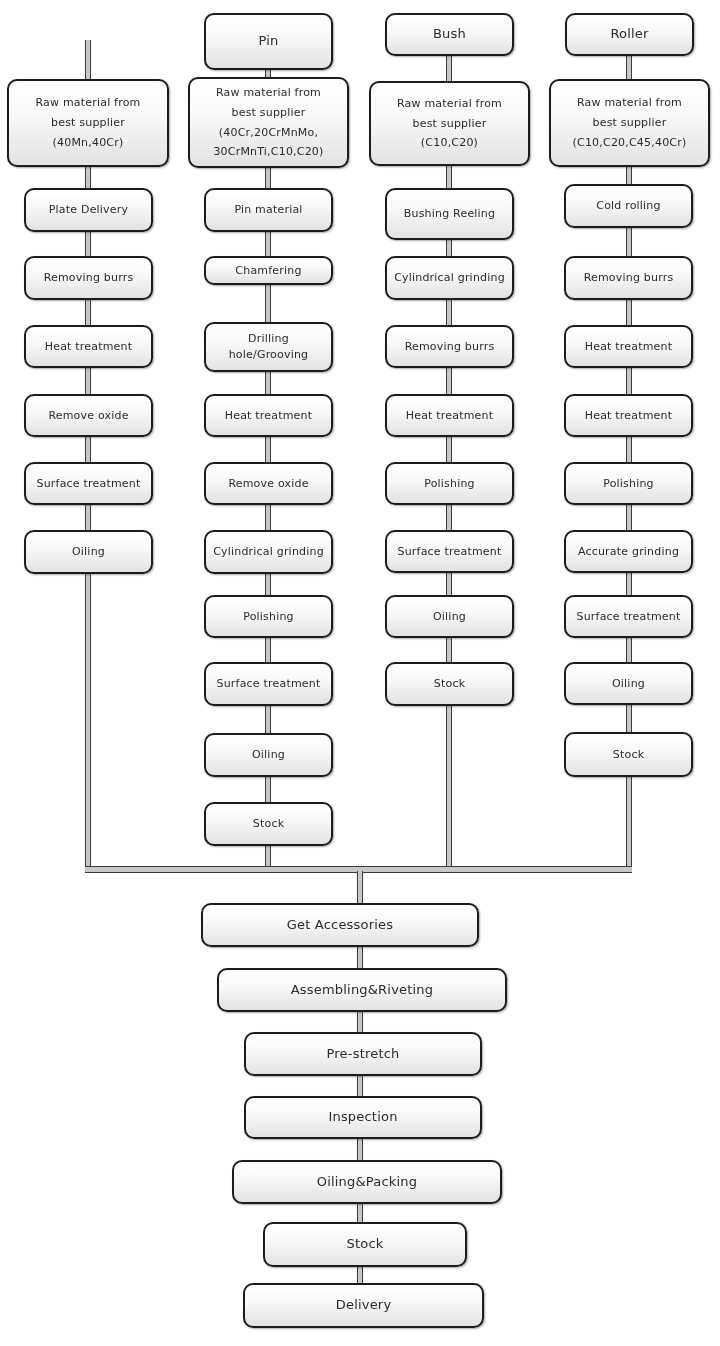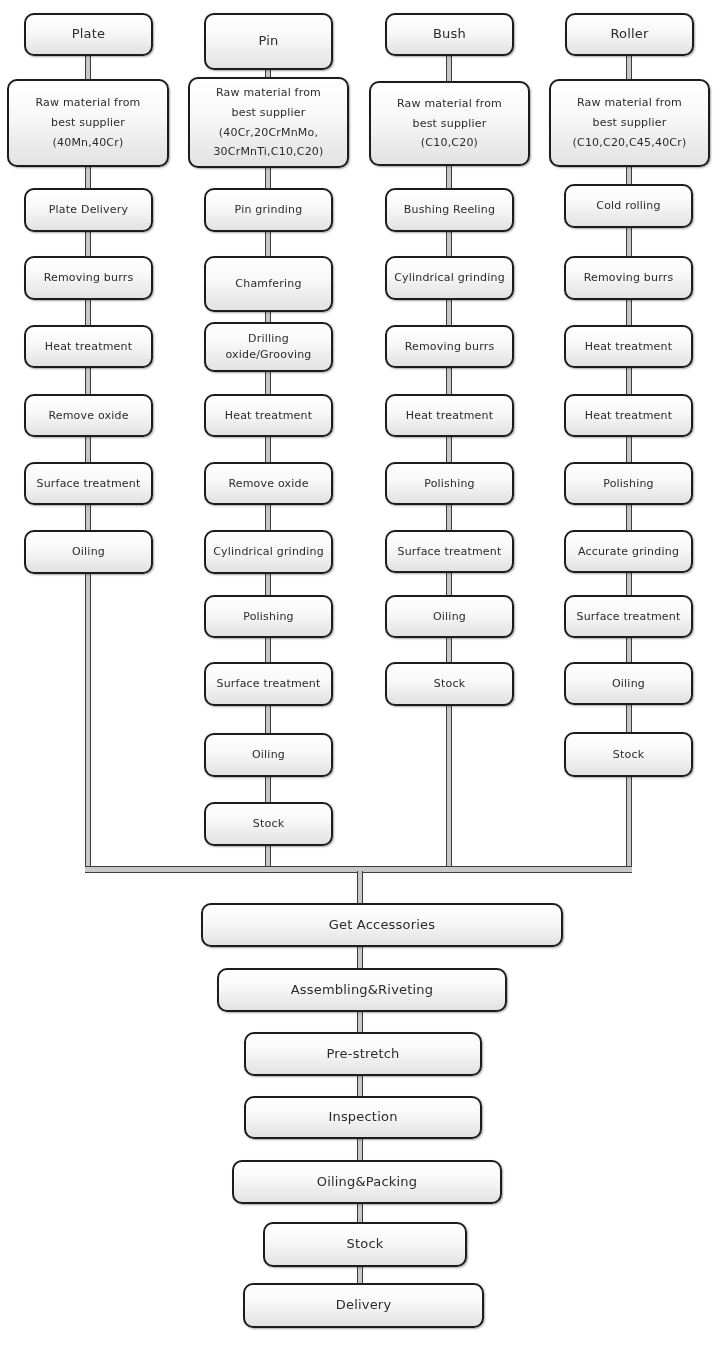--- a/index.html
+++ b/index.html
@@ -39,53 +39,52 @@
 
 <div id="stage">
 
   <div class="vline" style="left:85px;top:40px;height:828px;"></div>
   <div class="vline" style="left:265px;top:40px;height:828px;"></div>
   <div class="vline" style="left:446px;top:40px;height:828px;"></div>
   <div class="vline" style="left:626px;top:40px;height:828px;"></div>
   <div class="hline" style="left:85px;top:866px;width:547px;"></div>
   <div class="vline" style="left:357px;top:871px;height:440px;"></div>
 
-  <div class="box hdr" style="left:24px;top:13px;width:129px;height:43px;">Plate</div>
   <div class="box raw" style="left:7px;top:79px;width:162px;height:88px;">Raw material from
 best supplier
 (40Mn,40Cr)</div>
   <div class="box" style="left:24px;top:188px;width:129px;height:44px;">Plate Delivery</div>
   <div class="box" style="left:24px;top:256px;width:129px;height:44px;">Removing burrs</div>
   <div class="box" style="left:24px;top:325px;width:129px;height:43px;">Heat treatment</div>
   <div class="box" style="left:24px;top:394px;width:129px;height:43px;">Remove oxide</div>
   <div class="box" style="left:24px;top:462px;width:129px;height:43px;">Surface treatment</div>
   <div class="box" style="left:24px;top:530px;width:129px;height:44px;">Oiling</div>
 
   <div class="box hdr" style="left:204px;top:13px;width:129px;height:57px;">Pin</div>
   <div class="box raw" style="left:188px;top:77px;width:161px;height:91px;">Raw material from
 best supplier
 (40Cr,20CrMnMo,
 30CrMnTi,C10,C20)</div>
-  <div class="box" style="left:204px;top:188px;width:129px;height:44px;">Pin grinding</div>
-  <div class="box" style="left:204px;top:256px;width:129px;height:56px;">Chamfering</div>
+  <div class="box" style="left:204px;top:188px;width:129px;height:44px;">Pin material</div>
+  <div class="box" style="left:204px;top:256px;width:129px;height:29px;">Chamfering</div>
   <div class="box" style="left:204px;top:322px;width:129px;height:50px;line-height:1.5;">Drilling
-oxide/Grooving</div>
+hole/Grooving</div>
   <div class="box" style="left:204px;top:394px;width:129px;height:43px;">Heat treatment</div>
   <div class="box" style="left:204px;top:462px;width:129px;height:43px;">Remove oxide</div>
   <div class="box" style="left:204px;top:530px;width:129px;height:44px;">Cylindrical grinding</div>
   <div class="box" style="left:204px;top:595px;width:129px;height:43px;">Polishing</div>
   <div class="box" style="left:204px;top:662px;width:129px;height:44px;">Surface treatment</div>
   <div class="box" style="left:204px;top:733px;width:129px;height:44px;">Oiling</div>
   <div class="box" style="left:204px;top:802px;width:129px;height:44px;">Stock</div>
 
   <div class="box hdr" style="left:385px;top:13px;width:129px;height:43px;">Bush</div>
   <div class="box raw" style="left:369px;top:81px;width:161px;height:85px;">Raw material from
 best supplier
 (C10,C20)</div>
-  <div class="box" style="left:385px;top:188px;width:129px;height:44px;">Bushing Reeling</div>
+  <div class="box" style="left:385px;top:188px;width:129px;height:52px;">Bushing Reeling</div>
   <div class="box" style="left:385px;top:256px;width:129px;height:44px;">Cylindrical grinding</div>
   <div class="box" style="left:385px;top:325px;width:129px;height:43px;">Removing burrs</div>
   <div class="box" style="left:385px;top:394px;width:129px;height:43px;">Heat treatment</div>
   <div class="box" style="left:385px;top:462px;width:129px;height:43px;">Polishing</div>
   <div class="box" style="left:385px;top:530px;width:129px;height:43px;">Surface treatment</div>
   <div class="box" style="left:385px;top:595px;width:129px;height:43px;">Oiling</div>
   <div class="box" style="left:385px;top:662px;width:129px;height:44px;">Stock</div>
 
   <div class="box hdr" style="left:565px;top:13px;width:129px;height:43px;">Roller</div>
   <div class="box raw" style="left:549px;top:79px;width:161px;height:88px;">Raw material from
@@ -94,21 +93,21 @@
   <div class="box" style="left:564px;top:184px;width:129px;height:44px;">Cold rolling</div>
   <div class="box" style="left:564px;top:256px;width:129px;height:44px;">Removing burrs</div>
   <div class="box" style="left:564px;top:325px;width:129px;height:43px;">Heat treatment</div>
   <div class="box" style="left:564px;top:394px;width:129px;height:43px;">Heat treatment</div>
   <div class="box" style="left:564px;top:462px;width:129px;height:43px;">Polishing</div>
   <div class="box" style="left:564px;top:530px;width:129px;height:43px;">Accurate grinding</div>
   <div class="box" style="left:564px;top:595px;width:129px;height:43px;">Surface treatment</div>
   <div class="box" style="left:564px;top:662px;width:129px;height:43px;">Oiling</div>
   <div class="box" style="left:564px;top:732px;width:129px;height:45px;">Stock</div>
 
-  <div class="box big" style="left:201px;top:903px;width:362px;height:44px;">Get Accessories</div>
+  <div class="box big" style="left:201px;top:903px;width:278px;height:44px;">Get Accessories</div>
   <div class="box big" style="left:217px;top:968px;width:290px;height:44px;">Assembling&amp;Riveting</div>
   <div class="box big" style="left:244px;top:1032px;width:238px;height:44px;">Pre-stretch</div>
   <div class="box big" style="left:244px;top:1096px;width:238px;height:43px;">Inspection</div>
   <div class="box big" style="left:232px;top:1160px;width:270px;height:44px;">Oiling&amp;Packing</div>
   <div class="box big" style="left:263px;top:1222px;width:204px;height:45px;">Stock</div>
   <div class="box big" style="left:243px;top:1283px;width:241px;height:45px;">Delivery</div>
 
 </div>
 
 </body></html>

